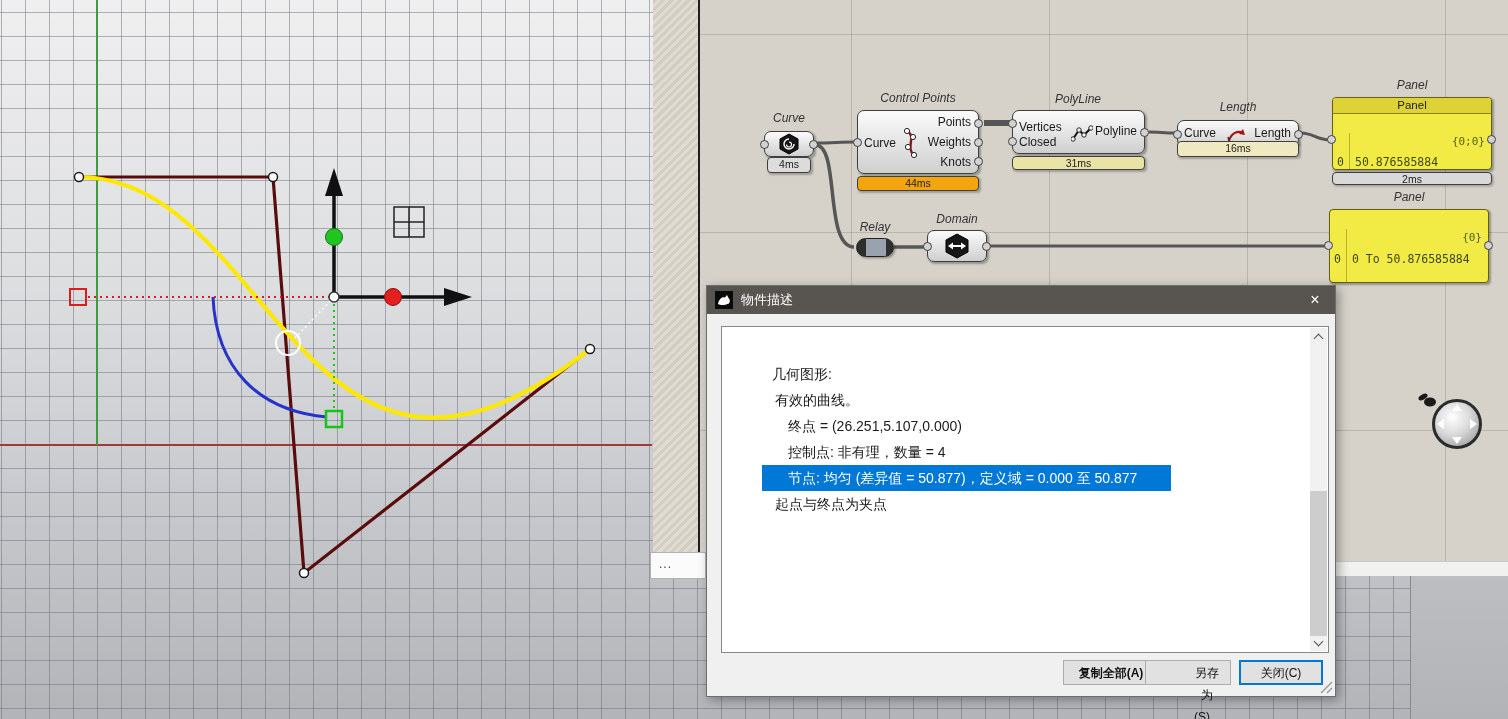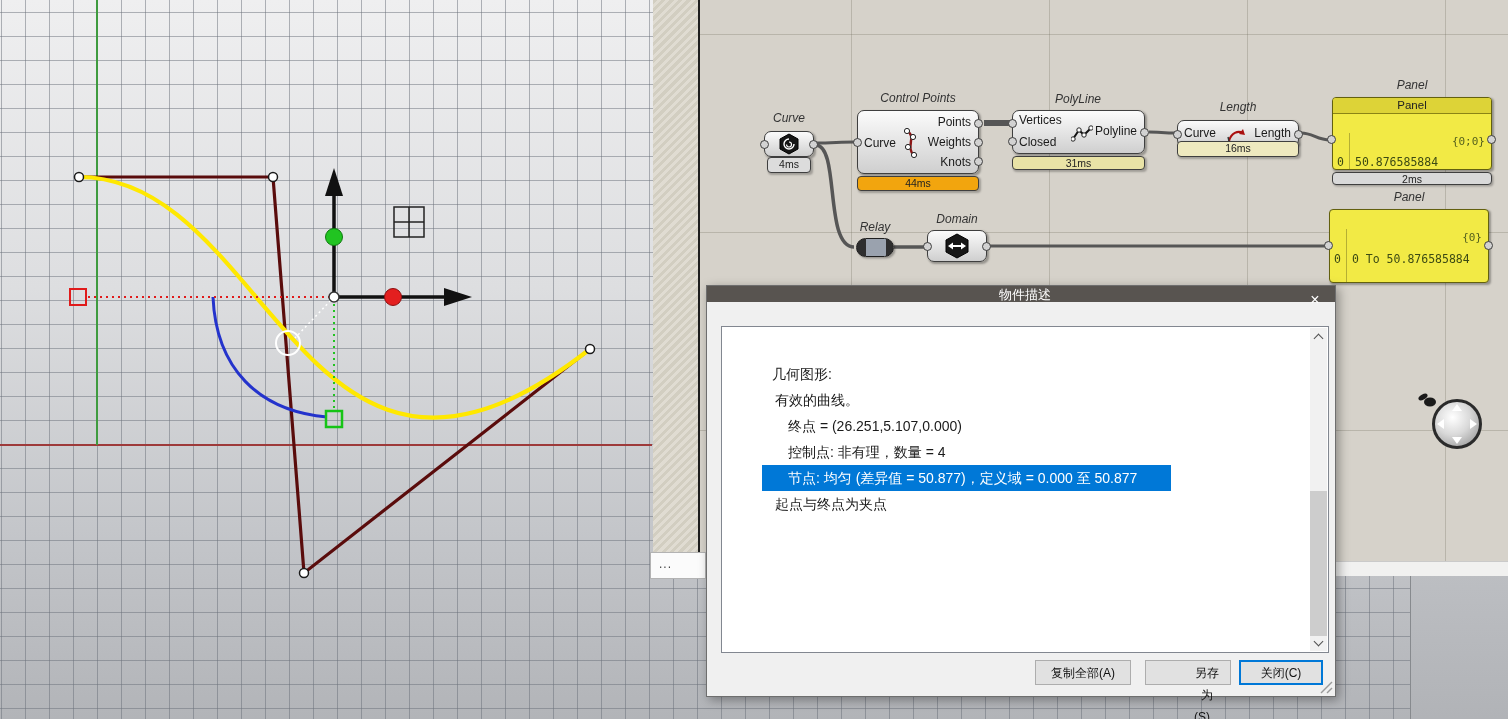--- a/index.html
+++ b/index.html
@@ -67,42 +67,42 @@
     box-shadow:1.5px 1.5px 2px rgba(0,0,0,.30);box-sizing:border-box;}
 
   
   #trackball{position:absolute;left:732px;top:399px;width:50px;height:50px;border-radius:50%;
     border:3px solid #2b2b2b;box-sizing:border-box;
     background:radial-gradient(circle at 40% 35%,#ffffff 0%,#d9d9d9 45%,#a0a0a0 85%);}
 
   
   #dialog{position:absolute;left:706px;top:285px;width:630px;height:412px;background:#f0f0f0;
     border:1px solid #6e6e6e;box-sizing:border-box;box-shadow:3px 3px 10px rgba(0,0,0,.35);z-index:20;}
-  #dialog-titlebar{position:absolute;left:0;top:0;right:0;height:16px;background:#585450;
-    display:flex;align-items:center;flex-direction:column;}
+  #dialog-titlebar{position:absolute;left:0;top:0;right:0;height:28px;background:#585450;
+    display:flex;align-items:center;}
   #dialog-title{color:#fff;font-size:13px;margin-left:8px;}
   #dialog-close{position:absolute;right:0;top:0;width:40px;height:28px;color:#fff;
     font-size:16px;text-align:center;line-height:27px;}
   #dlg-text-area{position:absolute;left:14px;top:40px;width:608px;height:327px;background:#fff;
     border:1px solid #828790;box-sizing:border-box;overflow:hidden;}
   #dlg-lines{padding-top:34px;font-size:14px;color:#1a1a1a;line-height:26px;margin-left:40px;}
   .dlg-line{white-space:nowrap;}
   .indent-0{padding-left:10px;} .indent-1{padding-left:13px;} .indent-2{padding-left:26px;}
   .dlg-line.hl{background:#0078d7;color:#fff;width:409px;box-sizing:border-box;}
   #dlg-scrollbar{position:absolute;right:1px;top:1px;bottom:1px;width:17px;background:#f1f1f1;}
   .sb-btn{position:absolute;left:0;width:17px;height:17px;}
   .sb-chevron{position:absolute;left:5px;width:6px;height:6px;border-top:1.5px solid #505050;
     border-right:1.5px solid #505050;}
   .sb-up .sb-chevron{top:7px;transform:rotate(-45deg);}
   .sb-down .sb-chevron{top:4px;transform:rotate(135deg);}
   #dlg-thumb{position:absolute;left:0;top:163px;width:17px;height:145px;background:#cdcdcd;}
   .dlg-btn{position:absolute;top:374px;height:25px;background:#e1e1e1;border:1px solid #adadad;
     box-sizing:border-box;font-size:12px;color:#111;text-align:center;line-height:22px;
     font-family:"Liberation Sans",sans-serif;}
-  #btn-copy{left:328px;width:96px;}
+  #btn-copy{left:356px;width:96px;font-weight:bold;}
   #btn-save{left:438px;width:86px;padding-left:44px;}
   #btn-close{left:532px;width:84px;border:2px solid #0078d7;line-height:20px;}
   #dlg-grip{position:absolute;right:2px;bottom:2px;}
 </style>
 </head>
 <body>
 
 <div id="stage">
 
   <div id="viewport">
@@ -190,21 +190,21 @@
         <span class="portR" style="top:24px;">Weights</span>
         <span class="portR" style="top:44px;">Knots</span>
       </div>
       <div class="ms-bar" style="left:157px;top:176px;width:122px;height:15px;background:#f2a50e;">44ms</div>
 
       <div class="gh-cap" style="left:378px;top:92px;">PolyLine</div>
       <div class="gh-comp" style="left:312px;top:110px;width:133px;height:44px;">
         <span class="nub" style="left:-5px;top:8px;"></span>
         <span class="nub" style="left:-5px;top:26px;"></span>
         <span class="nub" style="right:-5px;top:17px;"></span>
-        <span class="portL" style="top:2px;text-align:center;">Vertices</span>
+        <span class="portL" style="top:9px;text-align:center;">Vertices</span>
         <span class="portL" style="top:24px;">Closed</span>
         <svg width="22" height="18" style="position:absolute;left:58px;top:13px;">
           <polyline points="2,15 8,6 13,11 20,4" fill="none" stroke="#111" stroke-width="2"></polyline>
           <circle cx="2" cy="15" r="2.2" fill="#fff" stroke="#222"></circle>
           <circle cx="8" cy="6" r="2.2" fill="#fff" stroke="#222"></circle>
           <circle cx="13" cy="11" r="2.2" fill="#fff" stroke="#222"></circle>
           <circle cx="20" cy="4" r="2.2" fill="#fff" stroke="#222"></circle>
         </svg>
         <span class="portR" style="top:13px;">Polyline</span>
       </div>

